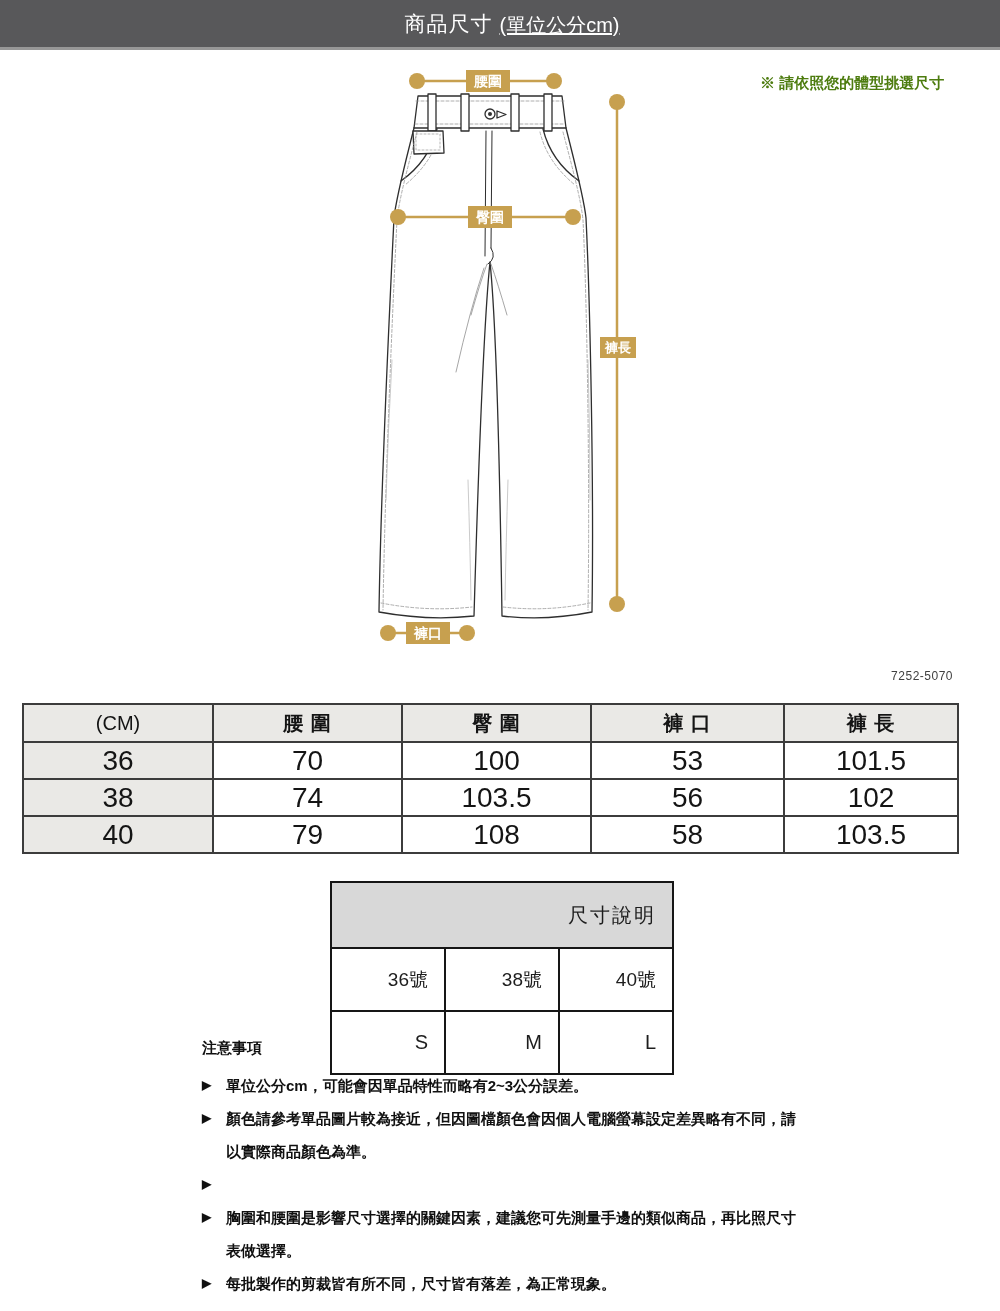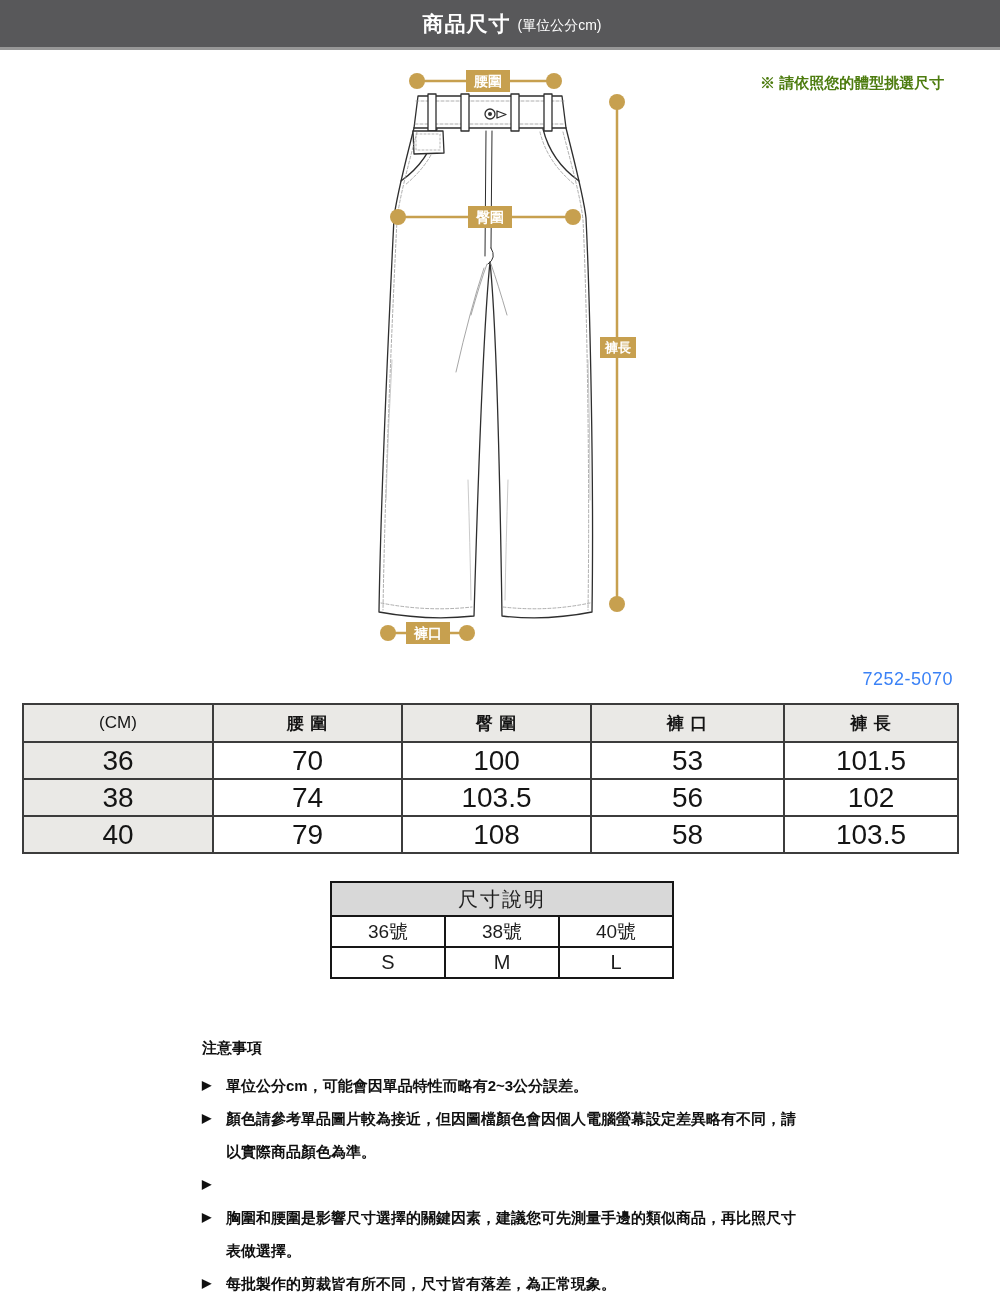--- a/index.html
+++ b/index.html
@@ -10,63 +10,63 @@
     overflow:hidden;
   }
 
   
   .titlebar {
     position:absolute; left:0; top:0; width:1000px; height:47px;
     background:#58585A; border-bottom:3px solid #979797;
     display:flex; align-items:center; justify-content:center; gap:7px;
     color:#fff;
   }
-  .titlebar .title { font-size:21px; font-weight:700; letter-spacing:1px;margin-left:24px; }
-  .titlebar .subtitle { font-size:14px; position:relative; top:2px; }
+  .titlebar .title { font-size:21px; font-weight:400; letter-spacing:1px;margin-left:24px; }
+  .titlebar .subtitle { font-size:20px; position:relative; top:2px;text-decoration:underline; }
 
   .fit-note {
     position:absolute; left:760px; top:74px;
     font-size:15px; font-weight:700; color:#4d7c0f; white-space:nowrap;
   }
 
   .diagram { position:absolute; left:350px; top:55px; }
   .diagram text {
     font-family:"Liberation Sans", sans-serif;
     fill:#ffffff; font-size:14px; font-weight:600; text-anchor:middle;
   }
   .diagram text.small { font-size:13px; }
 
   .product-code {
     position:absolute; top:669px; right:47px;
-    font-size:18px; color:#3b82f6; letter-spacing:0.5px;
+    font-size:12px; color:#404040; letter-spacing:0.5px;
   }
 
   
   .size-table {
     position:absolute; left:22px; top:703px; width:935px;
     border-collapse:collapse; table-layout:fixed;
   }
   .size-table th, .size-table td {
     border:2px solid #3c3c3c; text-align:center; vertical-align:middle;
     padding:0; color:#141414; background:#fff;
   }
   .size-table thead th {
-    height:36px; background:#EAE9E6; font-size:17px; font-weight:700; letter-spacing:1px;
+    height:36px; background:#EAE9E6; font-size:20px; font-weight:700; letter-spacing:1px;
   }
   .size-table thead th.cm-cell { font-weight:400; letter-spacing:0; }
   .size-table tbody th { background:#EAE9E6; font-weight:400; }
   .size-table tbody th, .size-table tbody td { height:35px; font-size:28px; }
 
   
   .legend-table {
     position:absolute; left:330px; top:881px; width:344px;
     border-collapse:collapse; table-layout:fixed; color:#1d1d1d;
   }
   .legend-table th, .legend-table td {
-    border:2px solid #161616; text-align:center; vertical-align:middle; padding:0; background:#fff;
+    border:2px solid #161616; text-align:right; vertical-align:middle; padding:16px; background:#fff;
   }
   .legend-table .legend-title-cell {
     height:32px; background:#D8D8D8; font-size:20px; font-weight:400; letter-spacing:2px;
   }
   .legend-table .legend-size-row td { height:29px; font-size:19px; }
   .legend-table .legend-letter-row td { height:29px; font-size:20px; }
 
   
   .notes { position:absolute; left:202px; top:1038px; width:640px; color:#101010; }
   .notes-heading { font-size:15px; font-weight:700; line-height:20px; }

